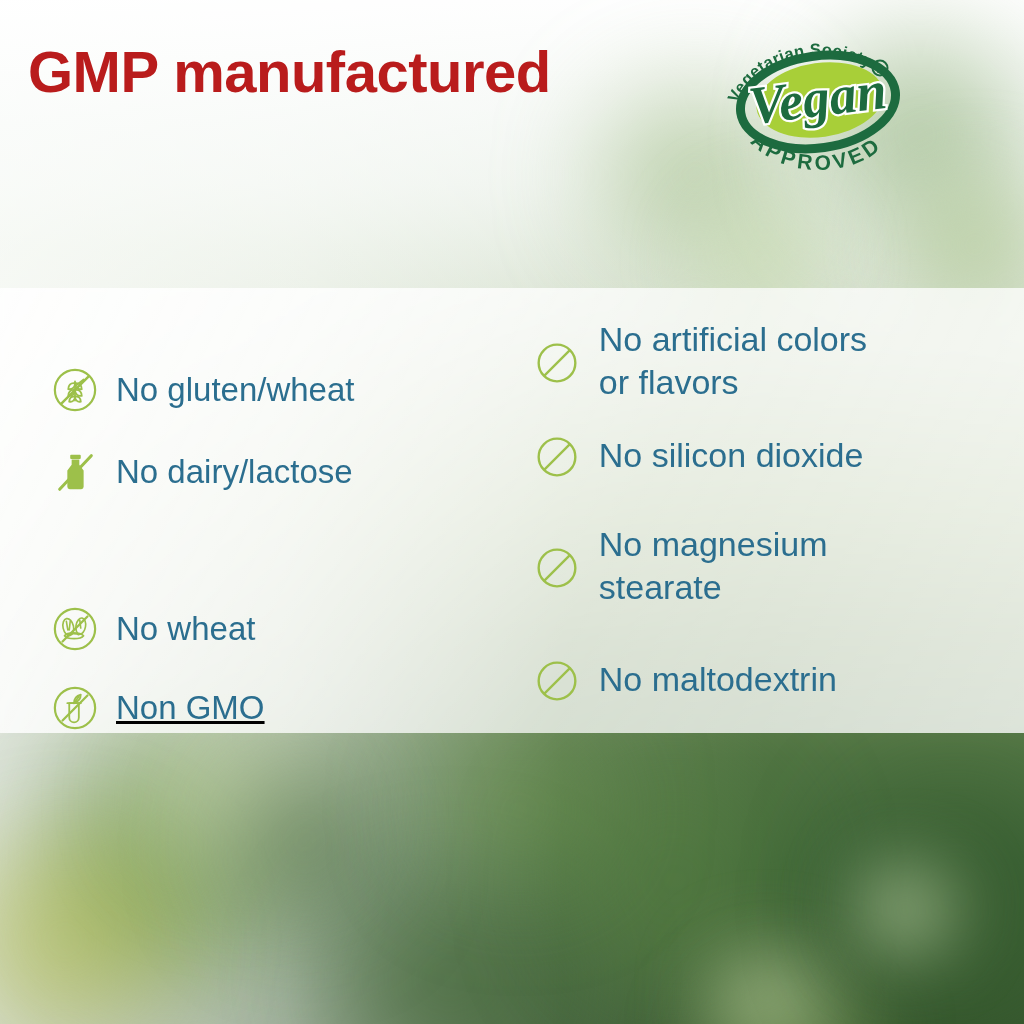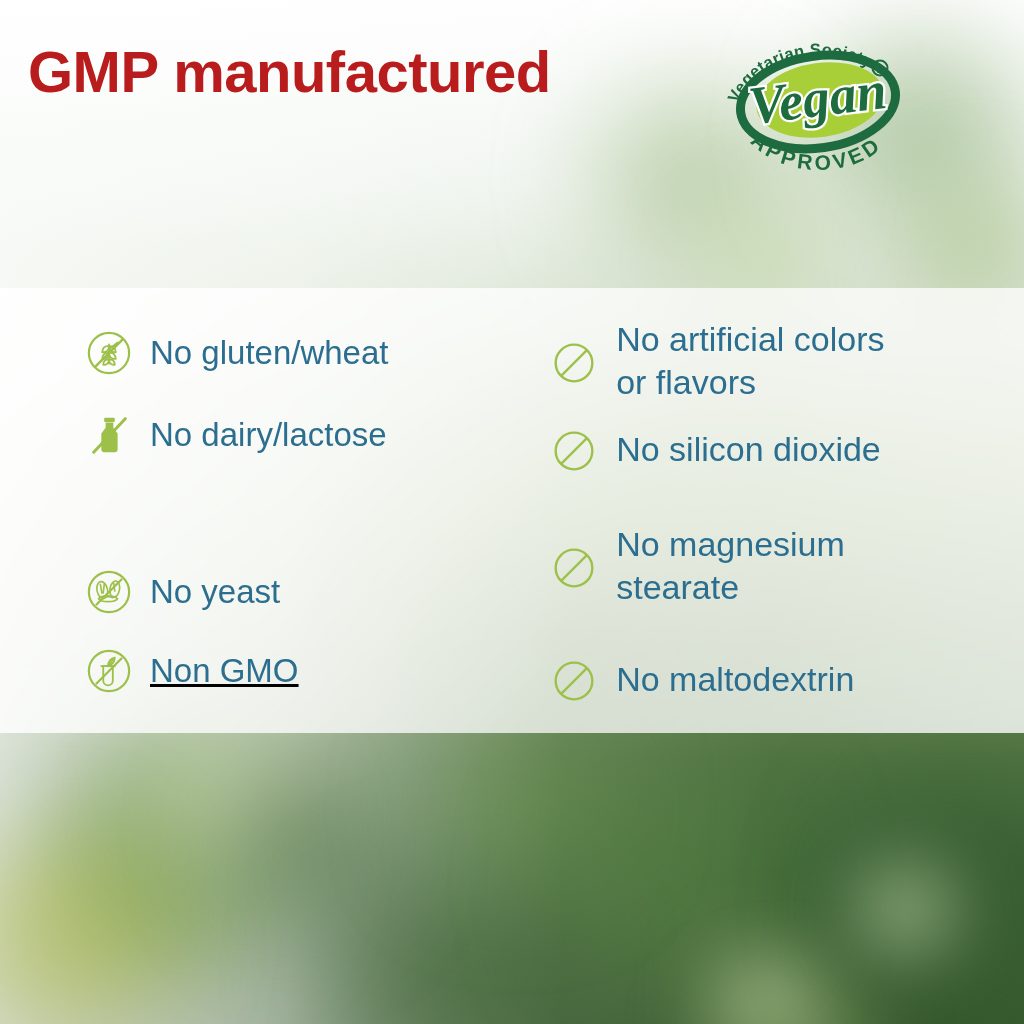--- a/index.html
+++ b/index.html
@@ -96,21 +96,21 @@
     position: absolute;
     left: 0;
     top: 288px;
     width: 1024px;
     height: 445px;
     display: flex;
   }
   .col {
     position: relative;
   }
-  .col-left { width: 500px; padding-left: 86px; }
+  .col-left { width: 500px; padding-left: 52px; margin-top: 37px; }
   .col-right { width: 524px; padding-left: 16px; }
 
   .feature {
     position: absolute;
     display: flex;
     align-items: center;
     gap: 18px;
   }
   .feature .icon {
     flex: 0 0 auto;
@@ -226,21 +226,21 @@
           <g fill="none" stroke="#9dc04a" stroke-width="1.7" stroke-linecap="round" stroke-linejoin="round">
             <ellipse cx="17" cy="22" rx="5.5" ry="9" transform="rotate(-12 17 22)"></ellipse>
             <path d="M15 16 l1.5 9 M19 16 l-1 9"></path>
             <ellipse cx="30" cy="21" rx="5" ry="8.5" transform="rotate(10 30 21)"></ellipse>
             <path d="M29 15 l1 8"></path>
             <path d="M13 31 c3 -4 16 -4 20 0 c-3 4 -17 4 -20 0 Z"></path>
             <path d="M17 30 c2 -1.5 9 -1.5 11 0"></path>
           </g>
           <line x1="11" y1="37" x2="37" y2="11" stroke="#9dc04a" stroke-width="2.4" stroke-linecap="round"></line>
         </svg>
-        <div class="label">No yeast</div>
+        <div class="label">No wheat</div>
       </div>
 
       <div class="feature" style="top:360px;text-decoration:underline;">
         <svg class="icon" viewBox="0 0 48 48">
           <circle cx="24" cy="24" r="21" fill="none" stroke="#9dc04a" stroke-width="2.3"></circle>
           <g fill="none" stroke="#9dc04a" stroke-width="1.9" stroke-linecap="round" stroke-linejoin="round">
             <path d="M18 19 h10 v15 a5 5 0 0 1 -5 5 a5 5 0 0 1 -5 -5 Z"></path>
             <line x1="16" y1="19" x2="30" y2="19"></line>
             <path d="M23 19 c0 -5 3 -8 7 -9 c0 4 -2.5 7.5 -7 9 Z"></path>
             <line x1="23" y1="19" x2="28" y2="12"></line>
@@ -256,21 +256,21 @@
 
       <div class="feature" style="top:34px;">
         <svg class="icon" viewBox="0 0 48 48">
           <circle cx="24" cy="24" r="20" fill="none" stroke="#9dc04a" stroke-width="2.6"></circle>
           <line x1="10.5" y1="37.5" x2="37.5" y2="10.5" stroke="#9dc04a" stroke-width="2.6" stroke-linecap="round"></line>
         </svg>
         <div class="label">No artificial colors
 or flavors</div>
       </div>
 
-      <div class="feature" style="top:141px;">
+      <div class="feature" style="top:147px;">
         <svg class="icon" viewBox="0 0 48 48">
           <circle cx="24" cy="24" r="20" fill="none" stroke="#9dc04a" stroke-width="2.6"></circle>
           <line x1="10.5" y1="37.5" x2="37.5" y2="10.5" stroke="#9dc04a" stroke-width="2.6" stroke-linecap="round"></line>
         </svg>
         <div class="label">No silicon dioxide</div>
       </div>
 
       <div class="feature" style="top:239px;">
         <svg class="icon" viewBox="0 0 48 48">
           <circle cx="24" cy="24" r="20" fill="none" stroke="#9dc04a" stroke-width="2.6"></circle>

